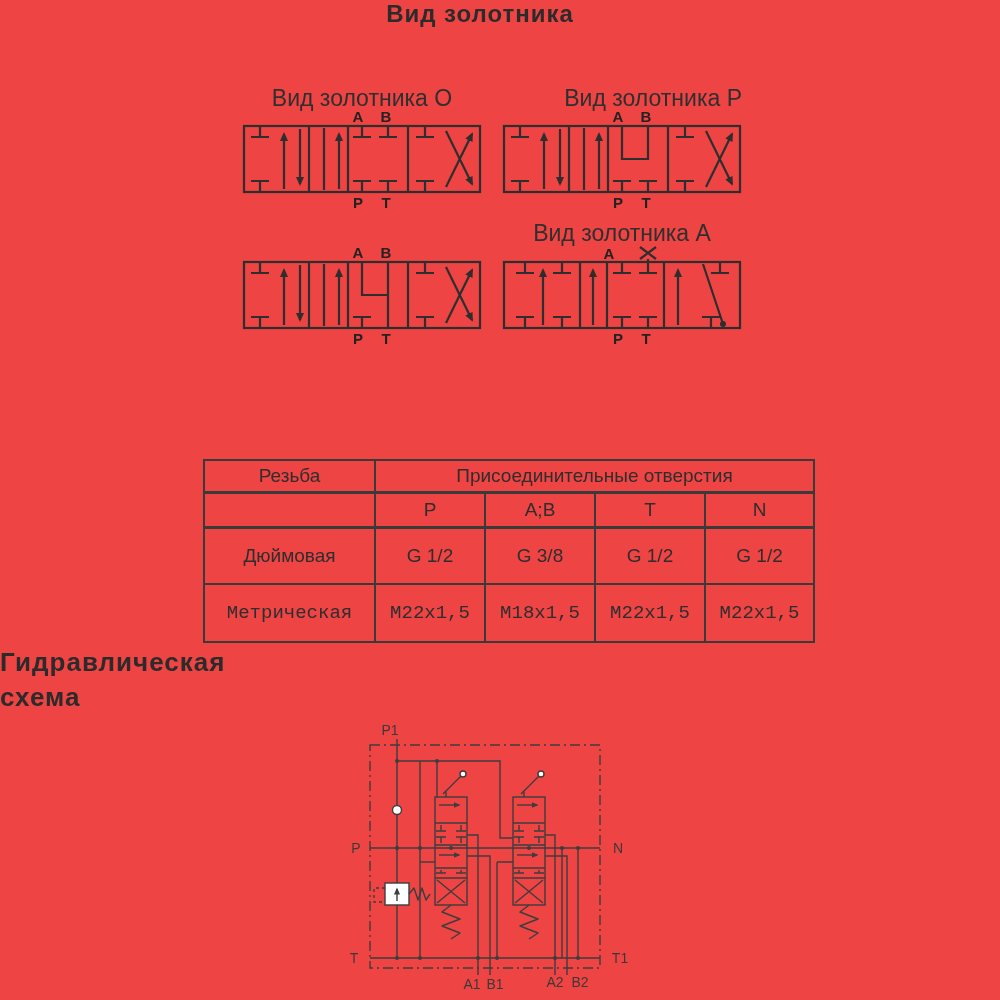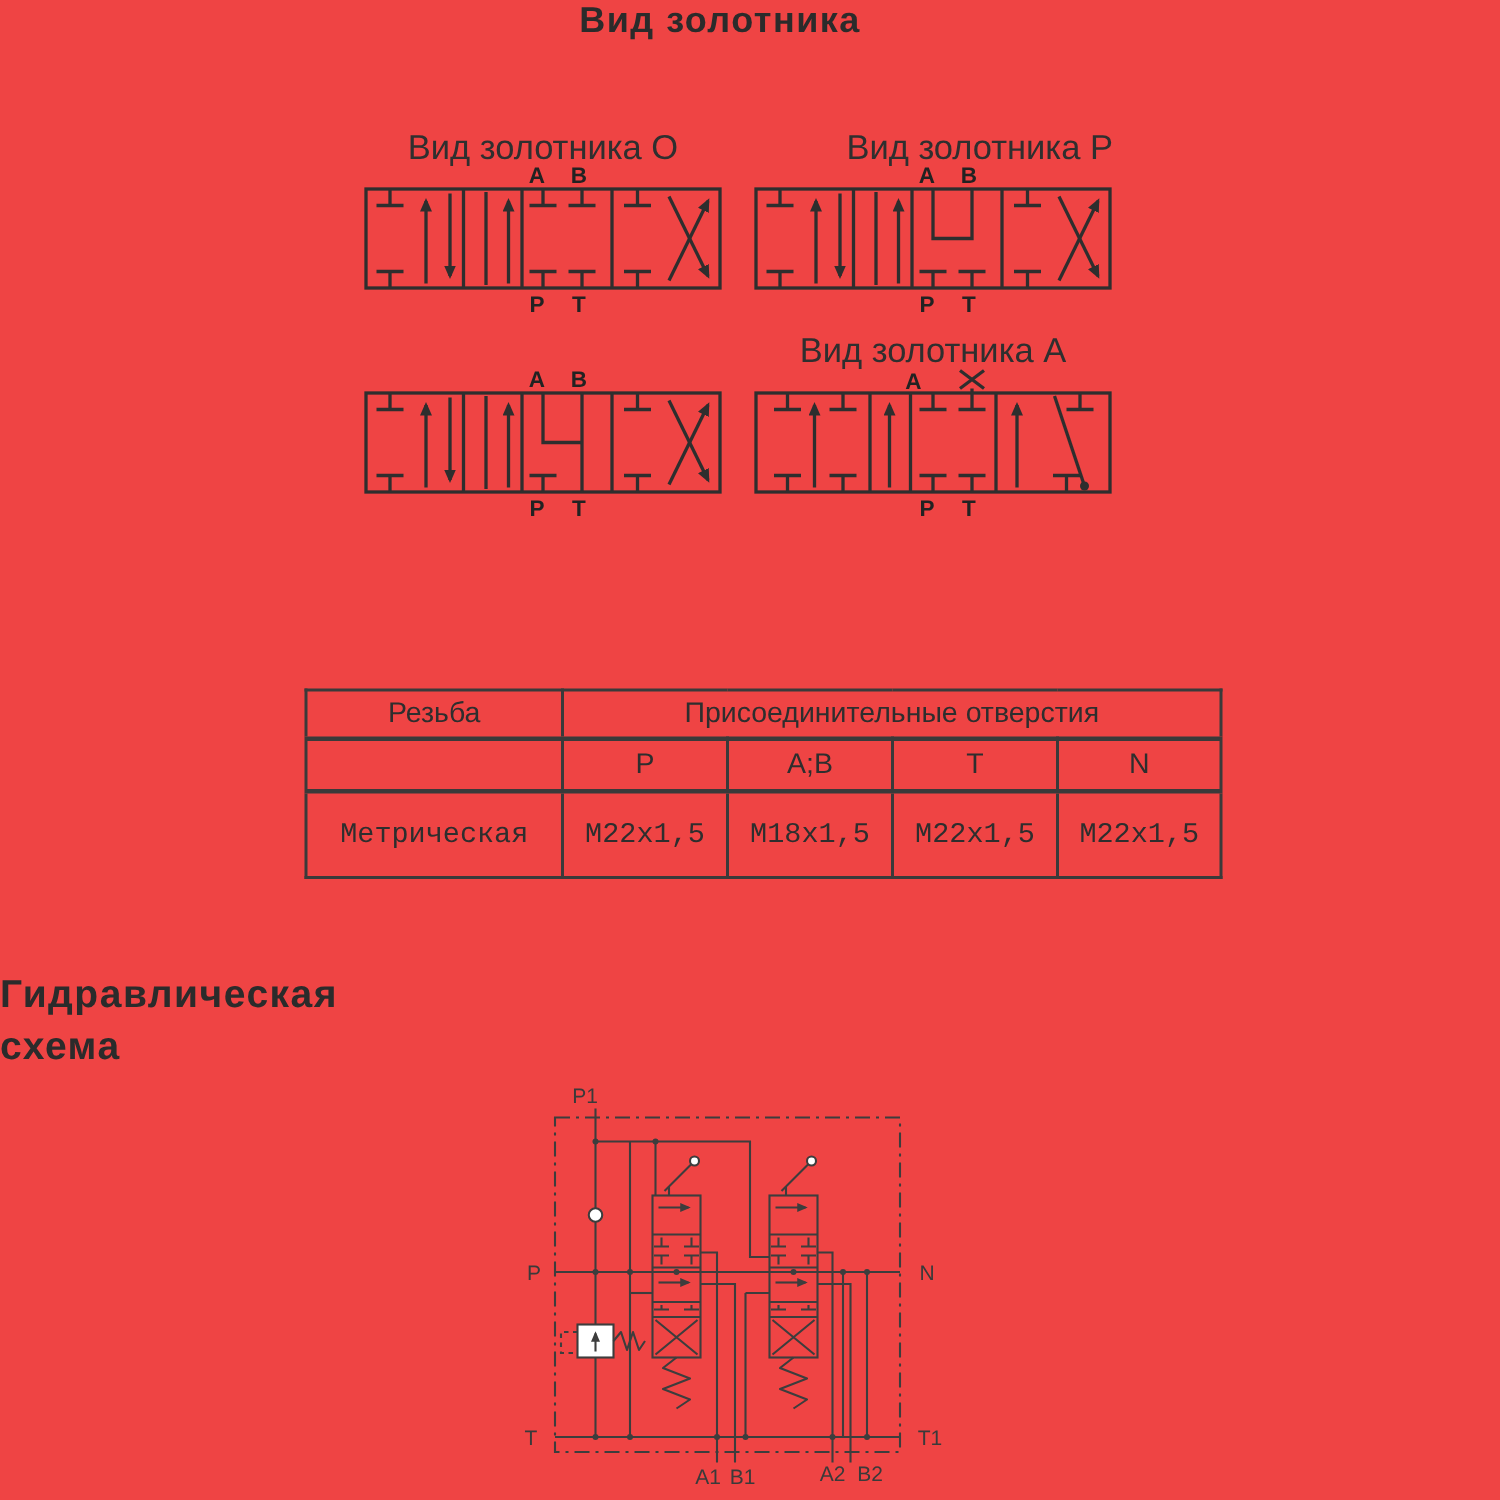--- a/index.html
+++ b/index.html
@@ -165,20 +165,27 @@
       <td>Резьба</td>
       <td colspan="4">Присоединительные отверстия</td>
     </tr>
     <tr class="hdr2" style="height:35px;">
       <td></td>
       <td>P</td>
       <td>A;B</td>
       <td>T</td>
       <td>N</td>
     </tr>
+    <tr style="height:57px;">
+      <td>Дюймовая</td>
+      <td>G 1/2</td>
+      <td>G 3/8</td>
+      <td>G 1/2</td>
+      <td>G 1/2</td>
+    </tr>
     <tr style="height:58px;font-family:Liberation Mono, monospace;">
       <td>Метрическая</td>
       <td>M22x1,5</td>
       <td>M18x1,5</td>
       <td>M22x1,5</td>
       <td>M22x1,5</td>
     </tr>
   </tbody>
     </table>
 

